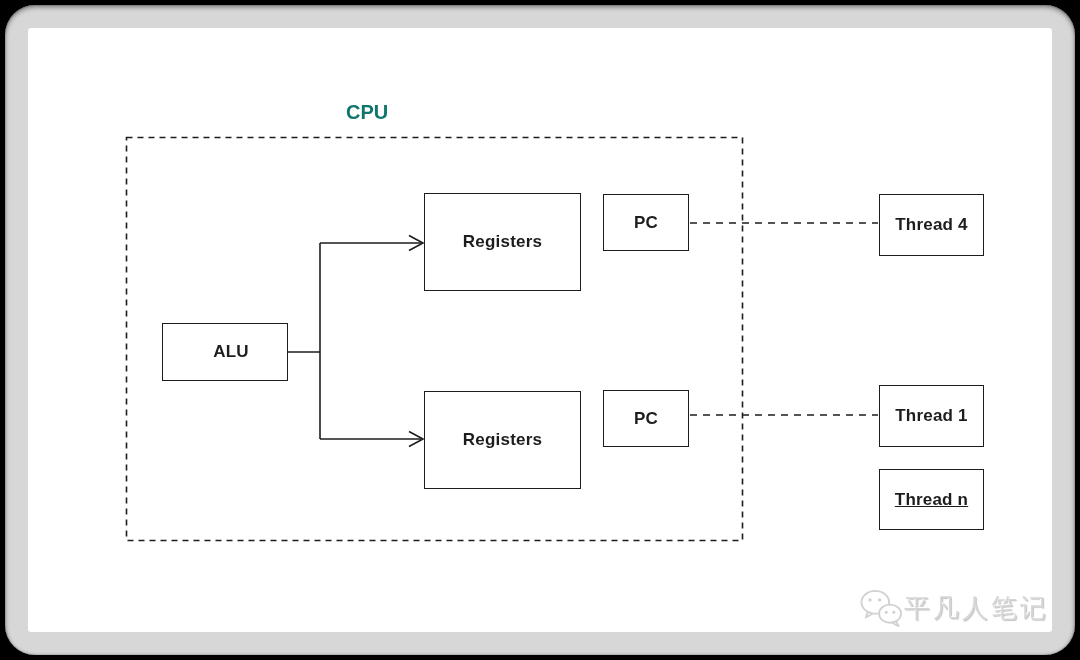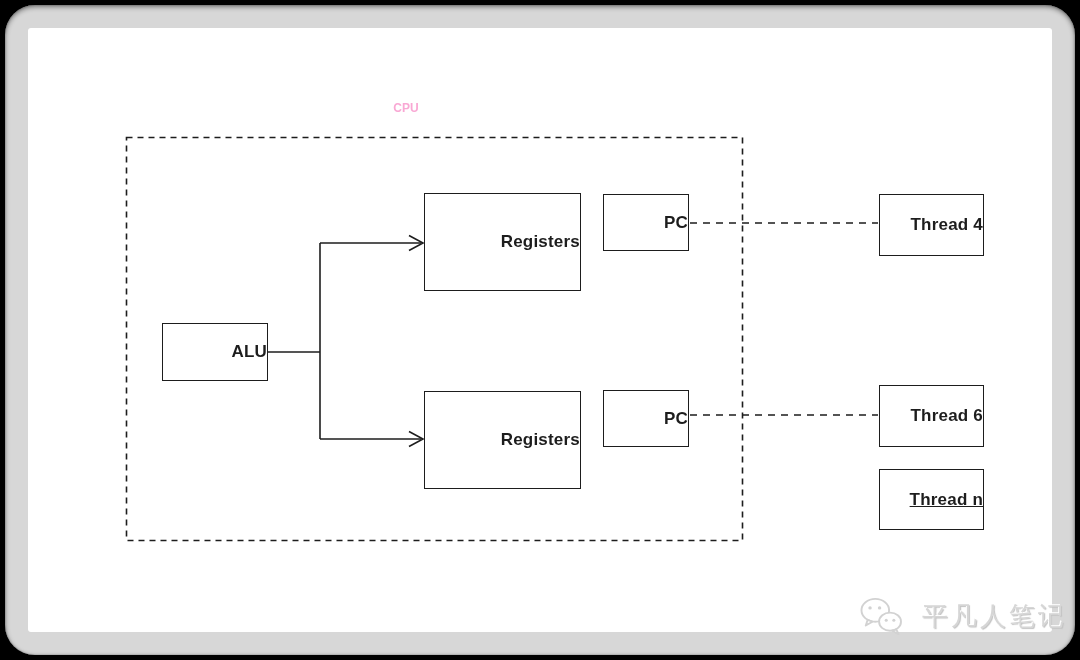--- a/index.html
+++ b/index.html
@@ -26,37 +26,35 @@
   }
   svg.connectors {
     position: absolute; left: 0; top: 0;
     width: 1080px; height: 660px;
     pointer-events: none;
   }
   .node {
     position: absolute;
     background: #ffffff;
     border: 1.7px solid #1d1d1d;
-    display: flex; align-items: center; justify-content: flex-end;
+    display: flex; align-items: center; justify-content: center;
     font-size: 17px; font-weight: 600; color: #1d1d1d;
     letter-spacing: 0.2px;
     box-sizing: border-box;
   }
   .group-label {
     position: absolute;
     left: 346px; top: 101px; width: 120px;
-    text-align: center;
-    font-size: 12px; font-weight: 600; color: #f9a8d4;
+    font-size: 20px; font-weight: 600; color: #0f766e;
   }
   .watermark {
     position: absolute;
     left: 858px; top: 588px;
     display: flex; align-items: center;
-    gap: 18px;
-    margin-top: 8px;
+    gap: 0;
   }
   .watermark-text {
     font-size: 26px;
     letter-spacing: 3px;
     color: #d6d6d6;
     text-shadow: -1px -1px 0 #ffffff, 1px 1px 1px #c2c2c2;
     white-space: nowrap;
   }
 </style>
 </head>
@@ -78,21 +76,21 @@
 
     <path d="M320,439 H421" fill="none" stroke="#1d1d1d" stroke-width="1.6"></path>
     <polyline points="409,431.5 423,439 409,446.5" fill="none" stroke="#1d1d1d" stroke-width="1.6"></polyline>
 
     <path d="M690,223 H878" fill="none" stroke="#1d1d1d" stroke-width="1.6" stroke-dasharray="7 6"></path>
     <path d="M690,415 H878" fill="none" stroke="#1d1d1d" stroke-width="1.6" stroke-dasharray="7 6"></path>
   </svg>
 
   <div class="group-label">CPU</div>
 
-  <div class="node" style="left:162px; top:323px; width:106px; height:58px;padding-left:12px;">
+  <div class="node" style="left:162px; top:323px; width:126px; height:58px;padding-left:12px;">
     <span>ALU</span>
   </div>
 
   <div class="node" style="left:424px; top:193px; width:157px; height:98px;">
     <span>Registers</span>
   </div>
 
   <div class="node" style="left:424px; top:391px; width:157px; height:98px;">
     <span>Registers</span>
   </div>
@@ -103,21 +101,21 @@
 
   <div class="node" style="left:603px; top:390px; width:86px; height:57px;">
     <span>PC</span>
   </div>
 
   <div class="node" style="left:879px; top:194px; width:105px; height:62px;">
     <span>Thread 4</span>
   </div>
 
   <div class="node" style="left:879px; top:385px; width:105px; height:62px;">
-    <span>Thread 6</span>
+    <span>Thread 1</span>
   </div>
 
   <div class="node" style="left:879px; top:469px; width:105px; height:61px;text-decoration:underline;">
     <span>Thread n</span>
   </div>
 
   <div class="watermark">
     <svg width="46" height="40" viewBox="0 0 48 42">
       <ellipse cx="18" cy="15" rx="14.5" ry="12" fill="#ffffff" stroke="#d2d2d2" stroke-width="2"></ellipse>
       <path d="M10,25 L8,31 L15,27 Z" fill="#ffffff" stroke="#d2d2d2" stroke-width="2" stroke-linejoin="round"></path>

